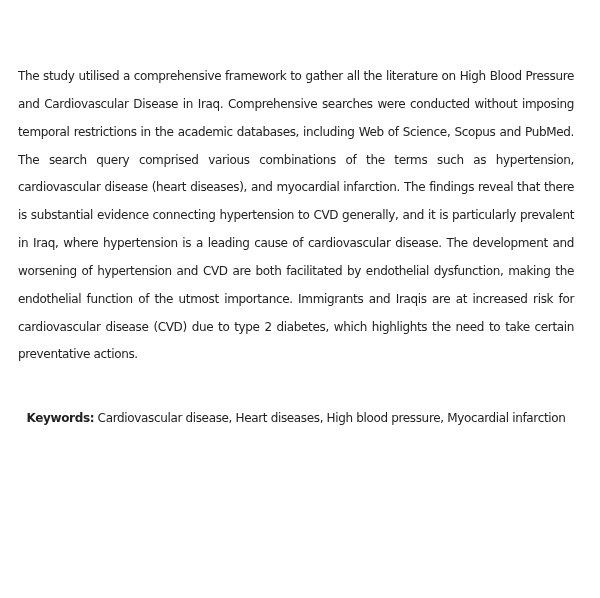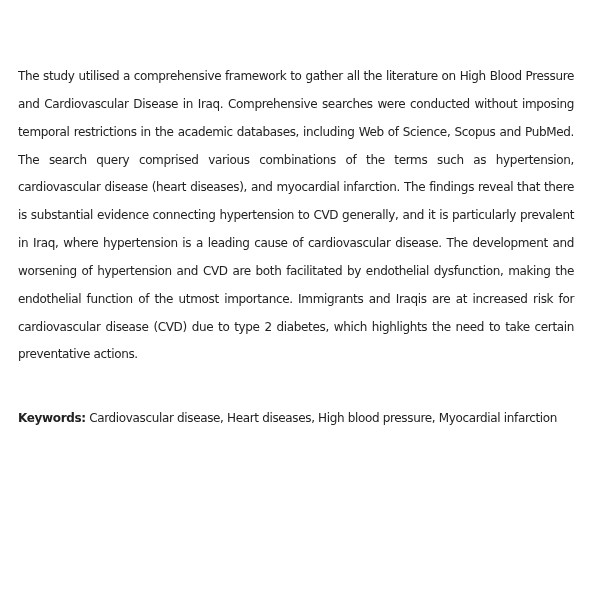--- a/index.html
+++ b/index.html
@@ -4,21 +4,21 @@
 <style>
   html, body { margin: 0; padding: 0; background: #ffffff; }
   body { width: 600px; height: 598px; position: relative; overflow: hidden; }
   .doc {
     position: absolute; left: 18px; top: 63px; width: 556px;
     font-family: "DejaVu Sans", sans-serif;
     font-size: 12px; line-height: 27.85px; color: #222222;
     letter-spacing: -0.35px;
   }
   .abstract { margin: 0; text-align: justify; }
-  .keywords { margin: 36px 0 0 0; text-align: left; }
+  .keywords { margin: 36px 0 0 0; text-align: center; }
   .kw-label { font-weight: bold; }
 </style>
 </head>
 <body>
 
 <div class="doc">
   <p class="abstract">The study utilised a comprehensive framework to gather all the literature on High Blood Pressure and Cardiovascular Disease in Iraq. Comprehensive searches were conducted without imposing temporal restrictions in the academic databases, including Web of Science, Scopus and PubMed. The search query comprised various combinations of the terms such as hypertension, cardiovascular disease (heart diseases), and myocardial infarction. The findings reveal that there is substantial evidence connecting hypertension to CVD generally, and it is particularly prevalent in Iraq, where hypertension is a leading cause of cardiovascular disease. The development and worsening of hypertension and CVD are both facilitated by endothelial dysfunction, making the endothelial function of the utmost importance. Immigrants and Iraqis are at increased risk for cardiovascular disease (CVD) due to type 2 diabetes, which highlights the need to take certain preventative actions.</p>
   <p class="keywords"><span class="kw-label">Keywords:</span><span> Cardiovascular disease, Heart diseases, High blood pressure, Myocardial infarction</span></p>
 </div>
 

